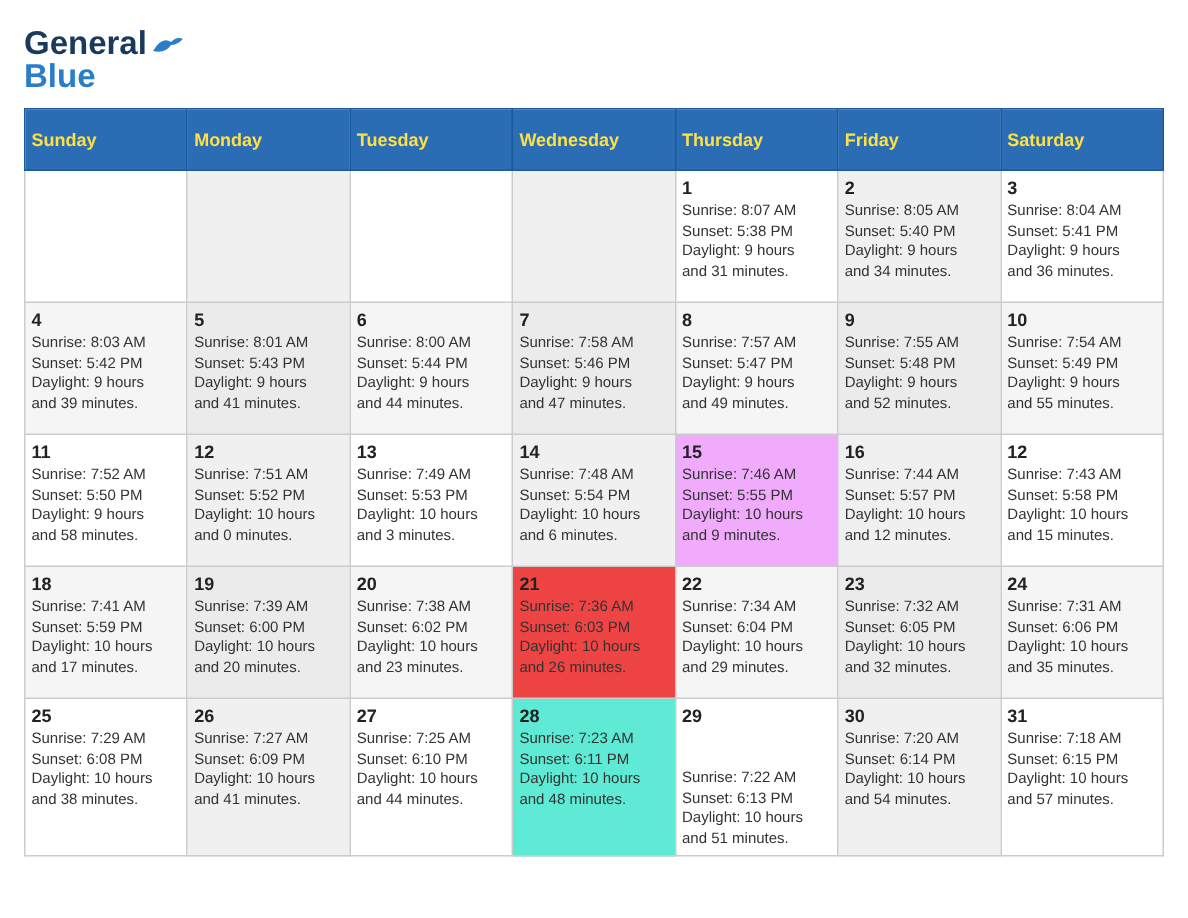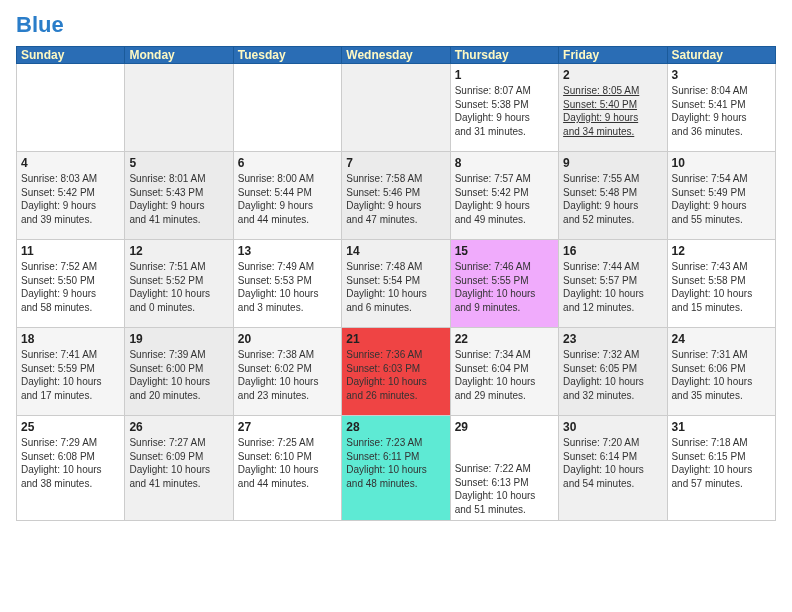--- a/index.html
+++ b/index.html
@@ -37,24 +37,24 @@
       font-size: 15px;
       color: #444;
     }
     table {
       width: 100%;
       border-collapse: collapse;
       table-layout: fixed;
     }
     thead tr th {
       background: #2a6db5;
-      color: #fef9c3;
+      color: #fde047;
       font-size: 12px;
       font-weight: bold;
-      padding: 1px 4px;
+      padding: 13px 4px;
       text-align: left;
       border: 1px solid #1a5a9a;
     }
     tbody tr td {
       vertical-align: top;
       font-size: 10.5px;
       color: #222;
       padding: 4px 4px;
       border: 1px solid #ccc;
       height: 88px;
@@ -79,20 +79,26 @@
       font-size: 10px;
       line-height: 1.35;
       color: #333;
     }
   </style>
 </head>
 <body>
 
 <div class="header-area">
   <div class="logo">
+    <div class="logo-row">
+      <span style="font-size:22px; font-weight:bold; color:#1a3a5c;">General</span>
+      <svg width="22" height="16" viewBox="0 0 22 16" style="margin-left:2px; margin-top:2px;">
+        <path d="M2,12 Q8,2 14,6 Q18,2 22,4 Q18,8 14,8 Q10,14 2,12Z" fill="#2a7dc9"></path>
+      </svg>
+    </div>
     <span style="font-size:22px; font-weight:bold; color:#2a7dc9; margin-top:-4px;">Blue</span>
   </div>
   <div class="title-area">
     <div class="month-title"></div>
     <div class="location"></div>
   </div>
 </div>
 
 <table>
   <thead>
@@ -114,21 +120,21 @@
         <td style="background: rgb(240, 240, 240);"></td>
         <td style="background: rgb(255, 255, 255);">
           <span class="day-num">1</span>
           <div class="day-info" style="white-space: pre-line;">Sunrise: 8:07 AM
 Sunset: 5:38 PM
 Daylight: 9 hours
 and 31 minutes.</div>
         </td>
         <td style="background: rgb(240, 240, 240);">
           <span class="day-num">2</span>
-          <div class="day-info" style="white-space: pre-line; text-decoration: underline;">Sunrise: 8:05 AM
+          <div class="day-info" style="white-space: pre-line;">Sunrise: 8:05 AM
 Sunset: 5:40 PM
 Daylight: 9 hours
 and 34 minutes.</div>
         </td>
         <td style="background: rgb(255, 255, 255);">
           <span class="day-num">3</span>
           <div class="day-info" style="white-space: pre-line;">Sunrise: 8:04 AM
 Sunset: 5:41 PM
 Daylight: 9 hours
 and 36 minutes.</div>
@@ -159,21 +165,21 @@
         <td style="background: rgb(235, 235, 235);">
           <span class="day-num">7</span>
           <div class="day-info" style="white-space: pre-line;">Sunrise: 7:58 AM
 Sunset: 5:46 PM
 Daylight: 9 hours
 and 47 minutes.</div>
         </td>
         <td style="background: rgb(245, 245, 245);">
           <span class="day-num">8</span>
           <div class="day-info" style="white-space: pre-line;">Sunrise: 7:57 AM
-Sunset: 5:42 PM
+Sunset: 5:47 PM
 Daylight: 9 hours
 and 49 minutes.</div>
         </td>
         <td style="background: rgb(235, 235, 235);">
           <span class="day-num">9</span>
           <div class="day-info" style="white-space: pre-line;">Sunrise: 7:55 AM
 Sunset: 5:48 PM
 Daylight: 9 hours
 and 52 minutes.</div>
         </td>

